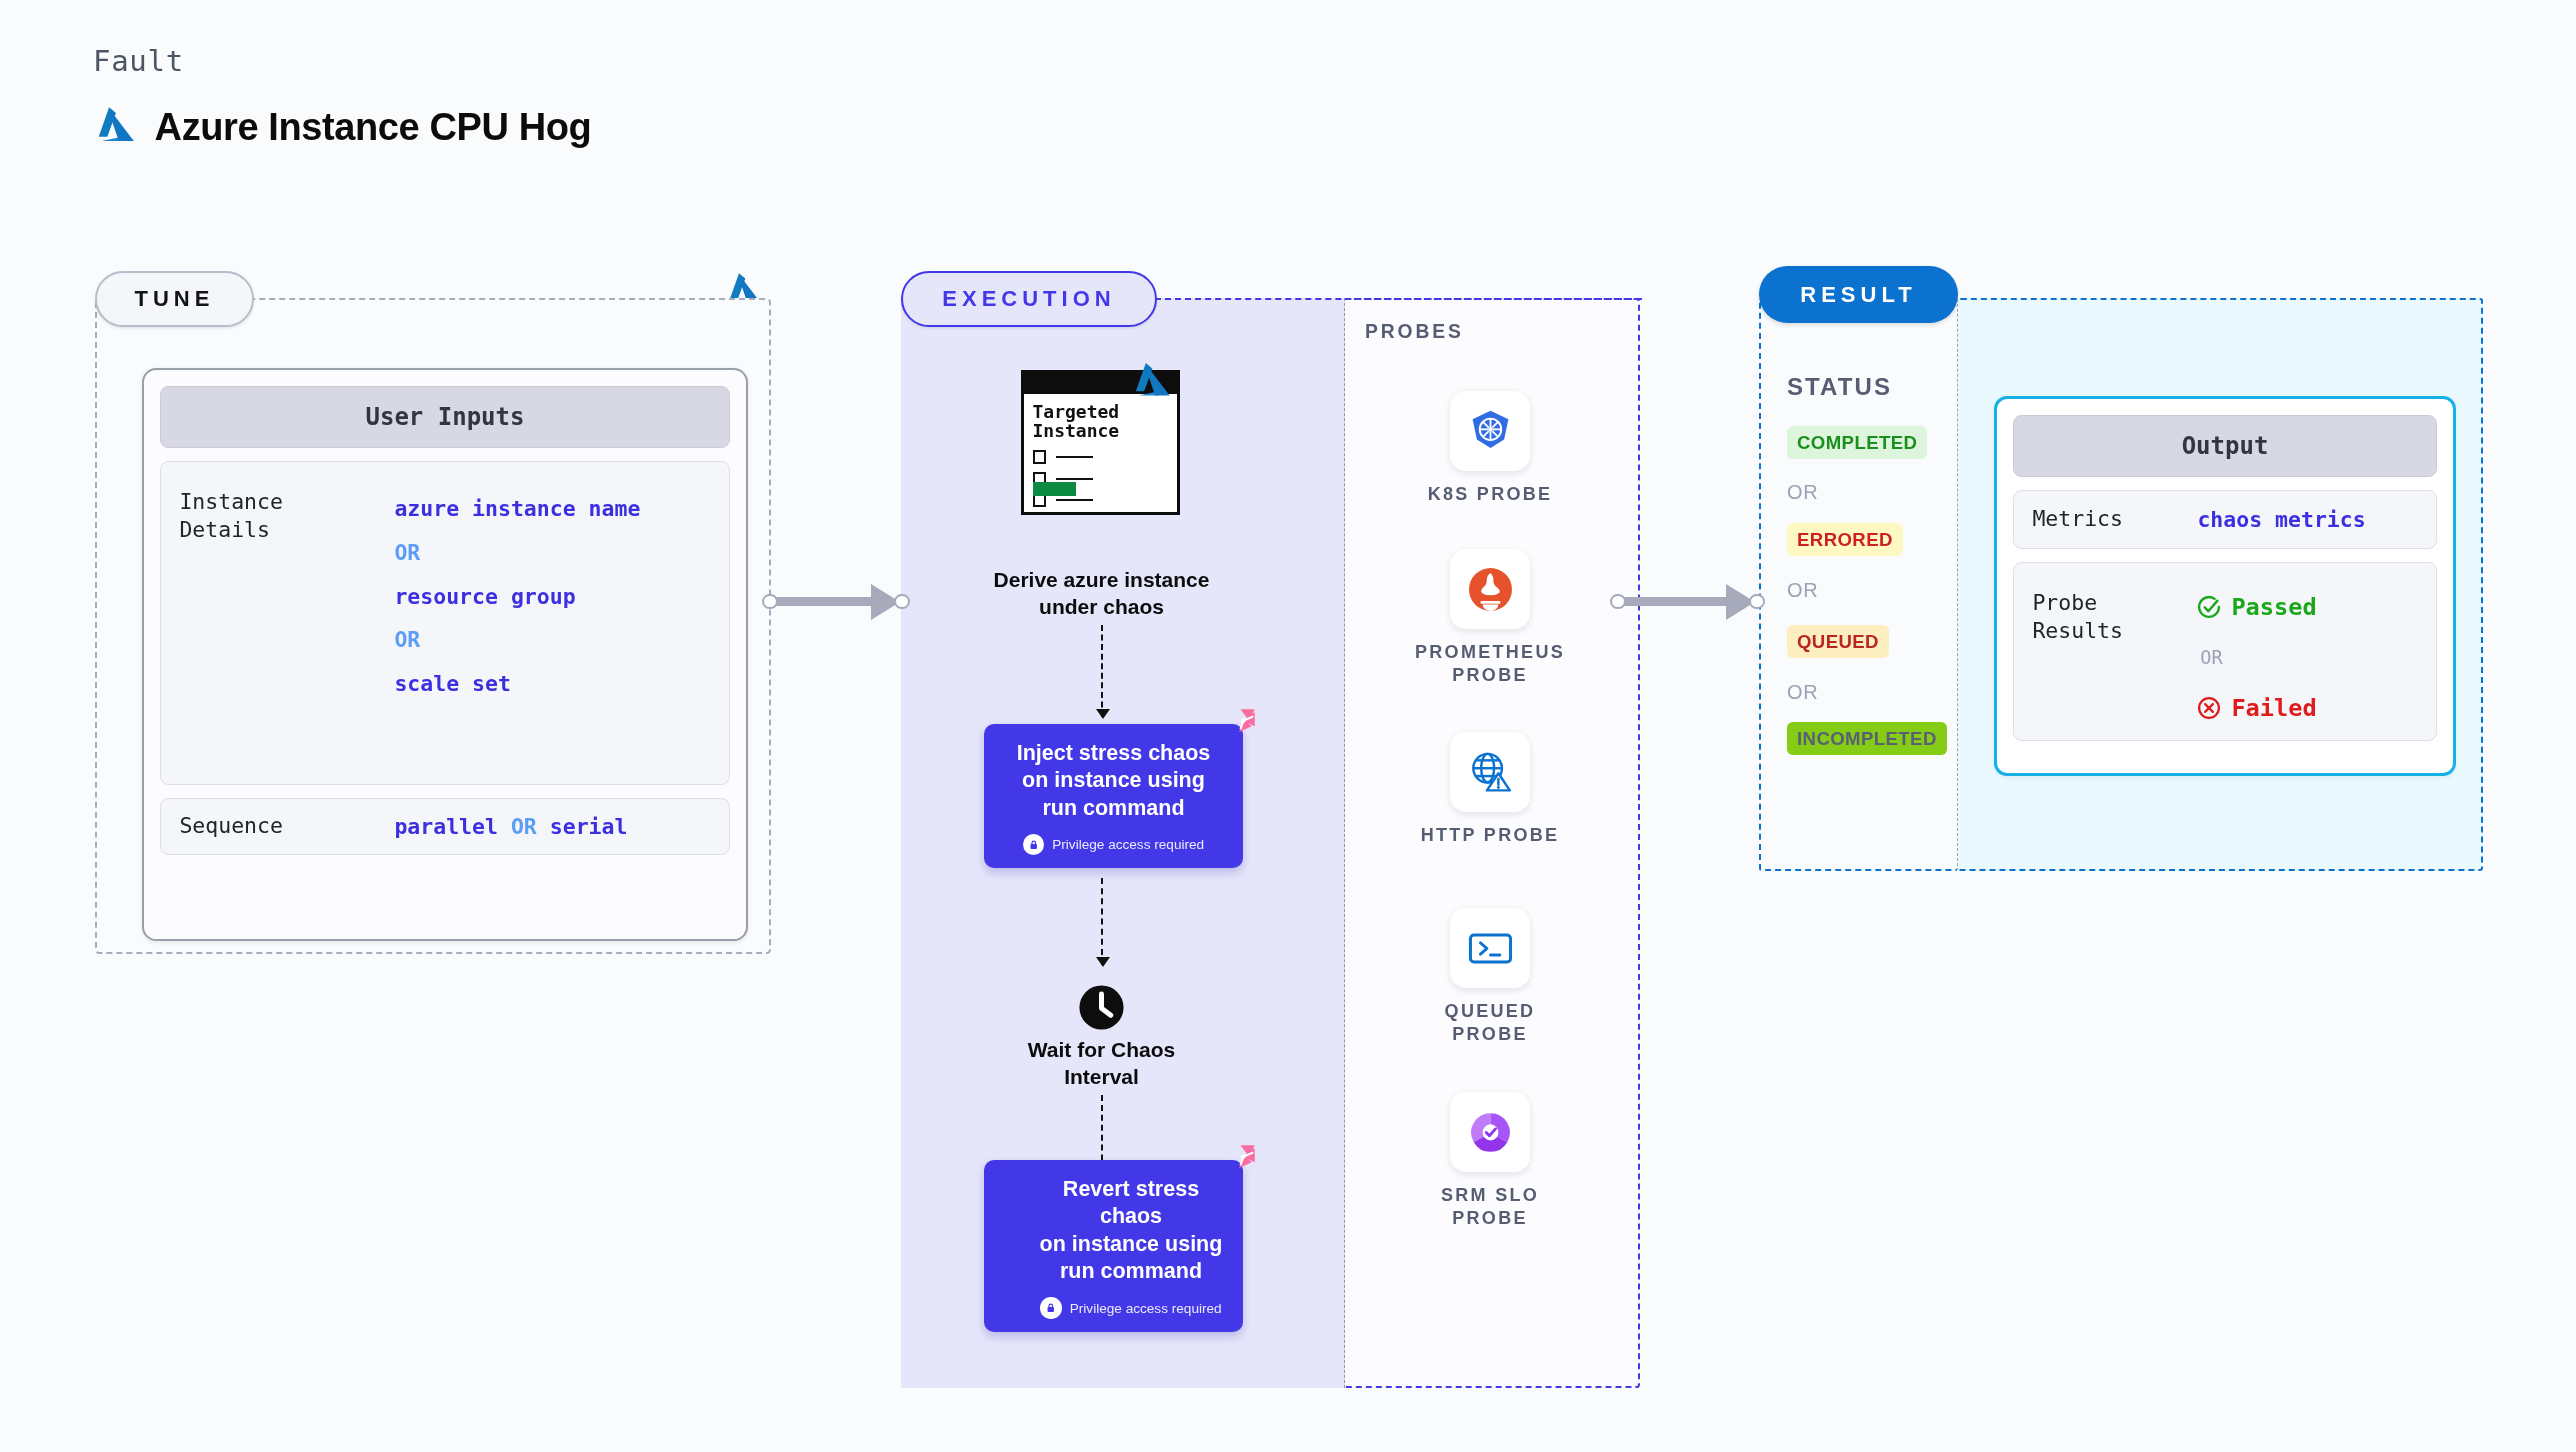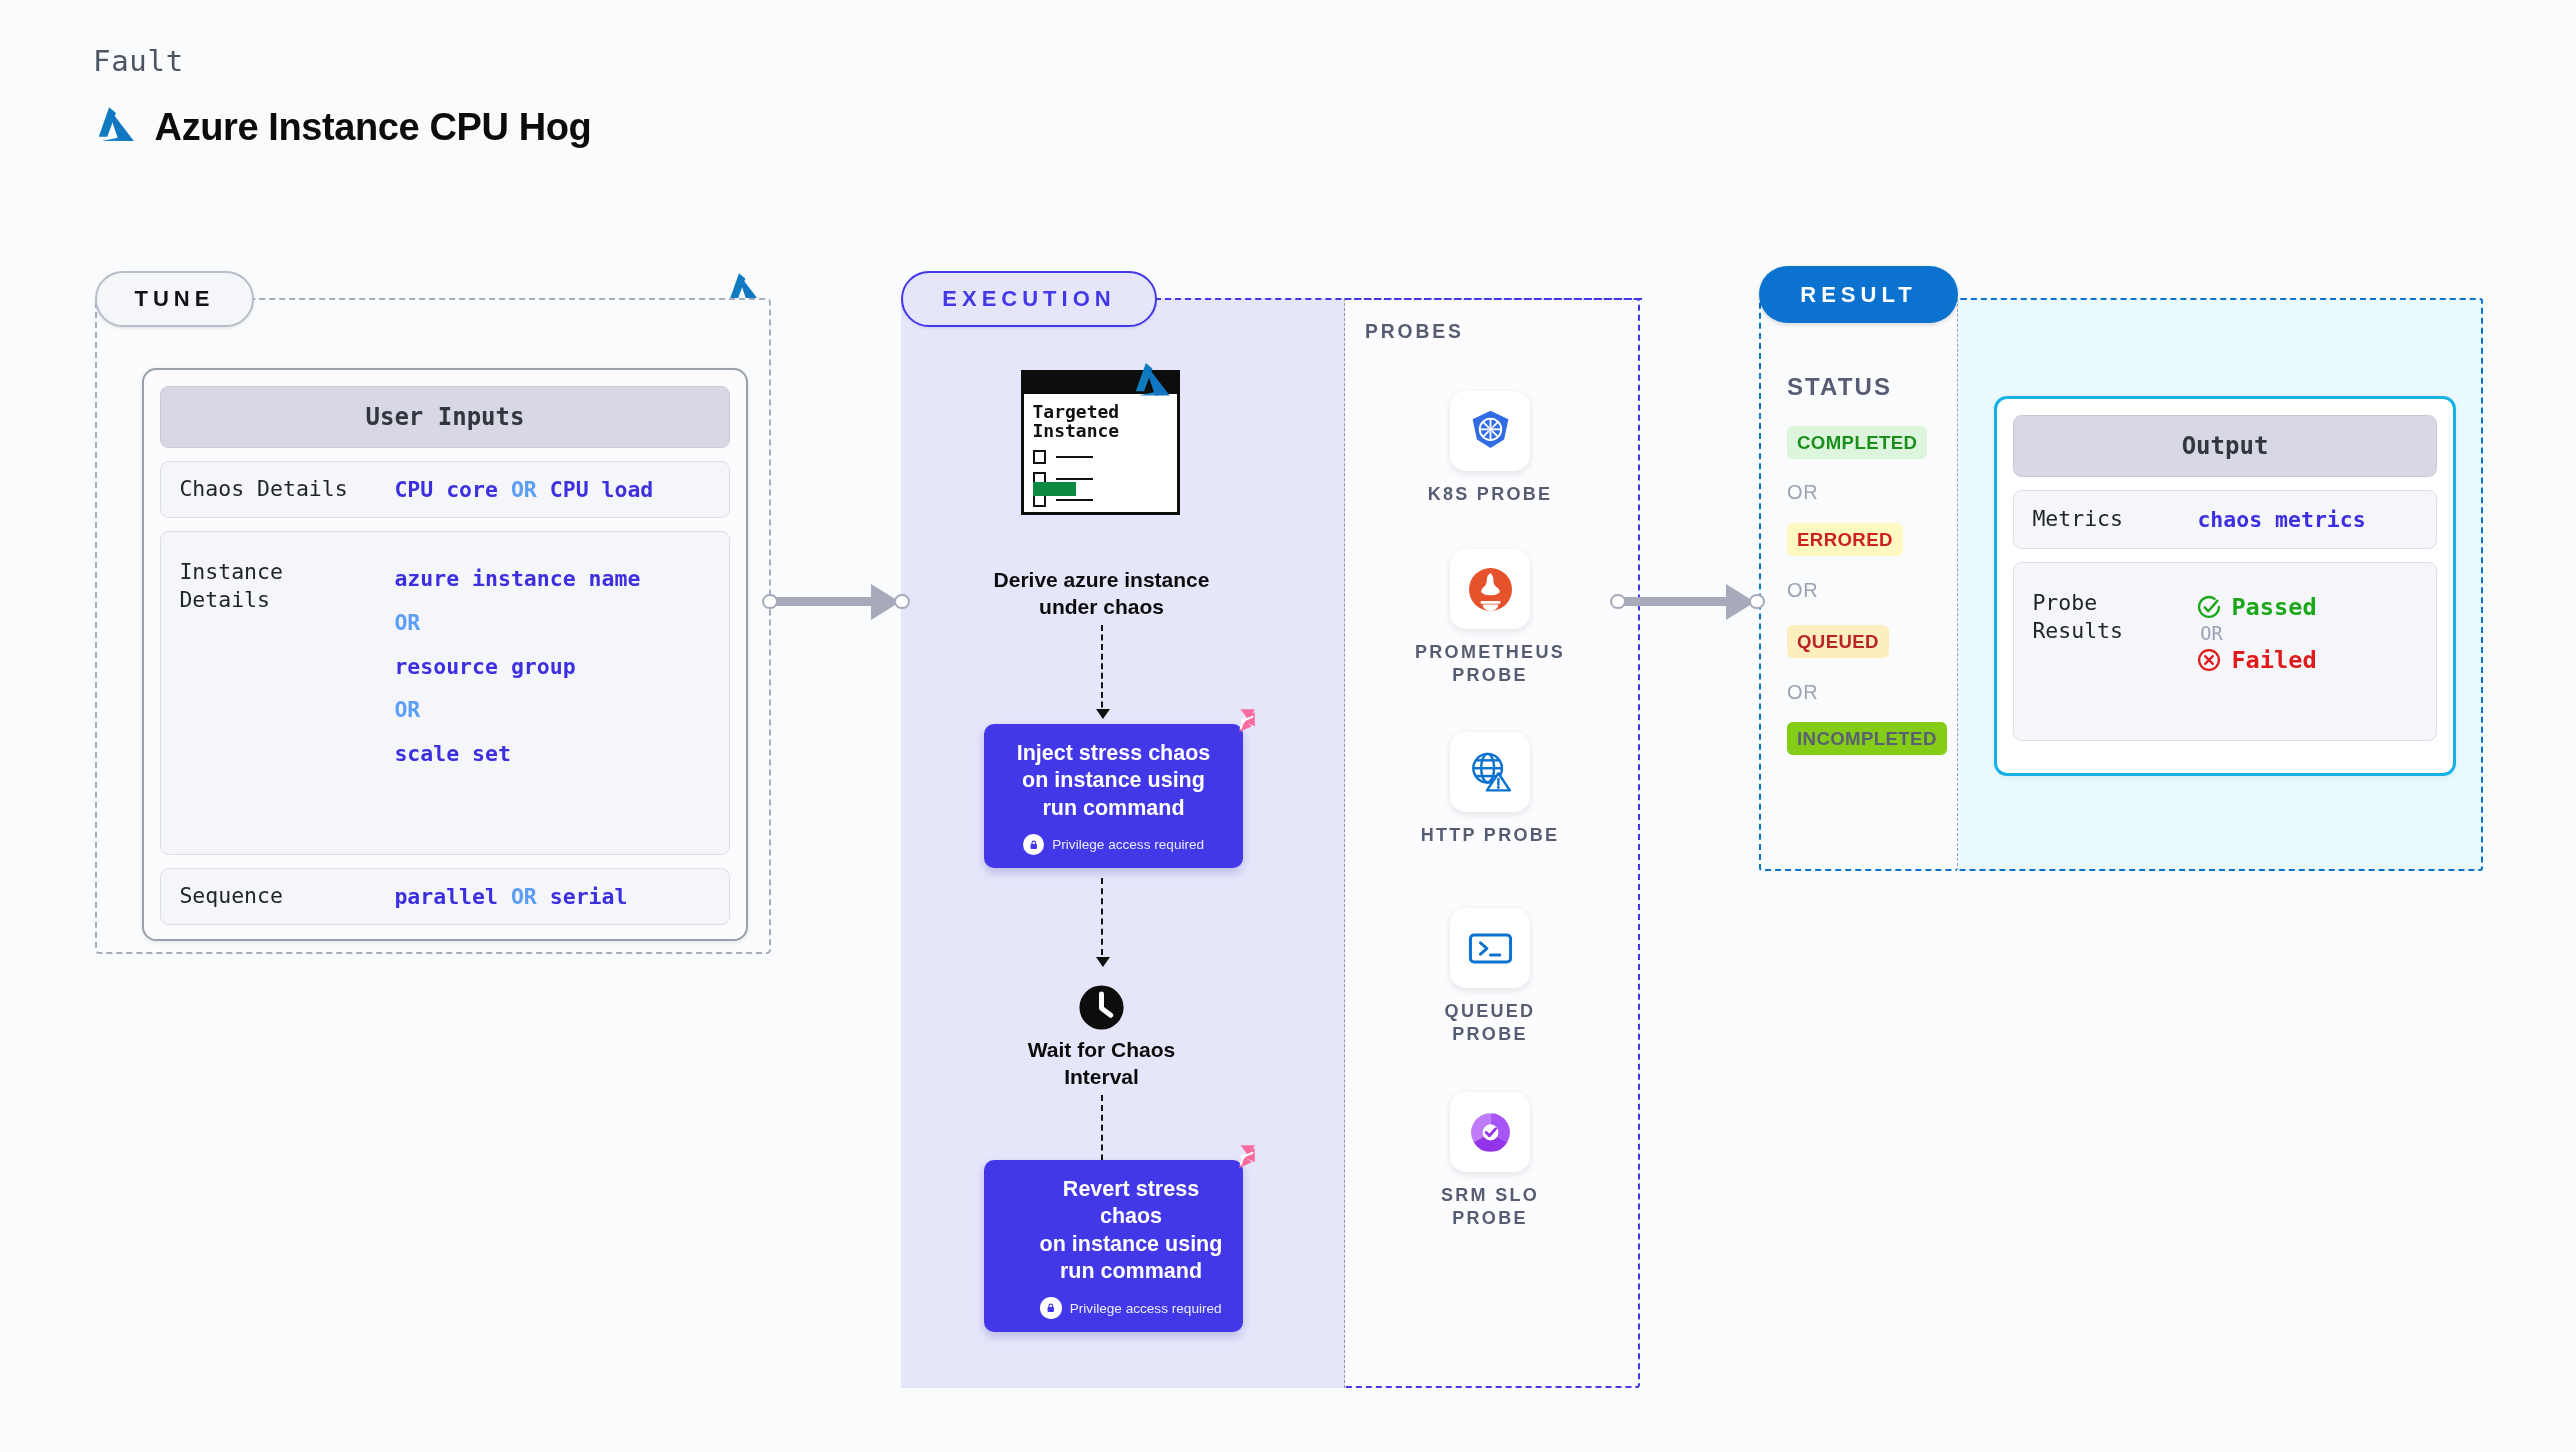--- a/index.html
+++ b/index.html
@@ -214,28 +214,20 @@
   </svg>
 </span>
 <div id="tune-panel"></div>
 <div class="panel-badge badge-tune">
   <span>TUNE</span>
 </div>
 
 <div id="tune-card">
   <div class="ui-header">User Inputs</div>
 
-  <div class="ui-row" id="row-chaos">
-    <span class="lbl">Chaos Details</span>
-    <span class="val">
-      <span>CPU core</span>
-      <span class="or-lite">OR</span>
-      <span>CPU load</span>
-    </span>
-  </div>
 
   <div class="ui-row" id="row-instance">
     <span class="lbl">
       <span>Instance</span><br>
       <span>Details</span>
     </span>
     <span class="valcol val">
       <span>azure instance name</span>
       <span class="or-lite">OR</span>
       <span>resource group</span>
@@ -501,21 +493,21 @@
   <div class="ui-row" id="out-metrics">
     <span class="lbl" style="width:165px;">Metrics</span>
     <span class="val">chaos metrics</span>
   </div>
 
   <div class="ui-row" id="out-probe">
     <span class="lbl" style="width:165px;">
       <span>Probe</span><br>
       <span>Results</span>
     </span>
-    <span style="display:flex; flex-direction:column; gap:2px; margin-top:4.3px;">
+    <span style="display:flex; flex-direction:column; gap:26px; margin-top:4.3px;">
       <span class="res-line" style="color:#1aa81a;">
         <svg width="24" height="24" viewBox="0 0 34 34">
           <path d="M31 17 a14 14 0 1 1 -6 -11.5" fill="none" stroke="#1aa81a" stroke-width="3.4" stroke-linecap="round"></path>
           <path d="M11 17.5 L16 23 L29 8" fill="none" stroke="#1aa81a" stroke-width="3.4" stroke-linecap="round" stroke-linejoin="round"></path>
         </svg>
         <span>Passed</span>
       </span>
       <span class="mono" style="font-size:18.6px; color:#9ca2b3; margin-left:2.9px;">OR</span>
       <span class="res-line" style="color:#e01b1b;">
         <svg width="24" height="24" viewBox="0 0 34 34">

